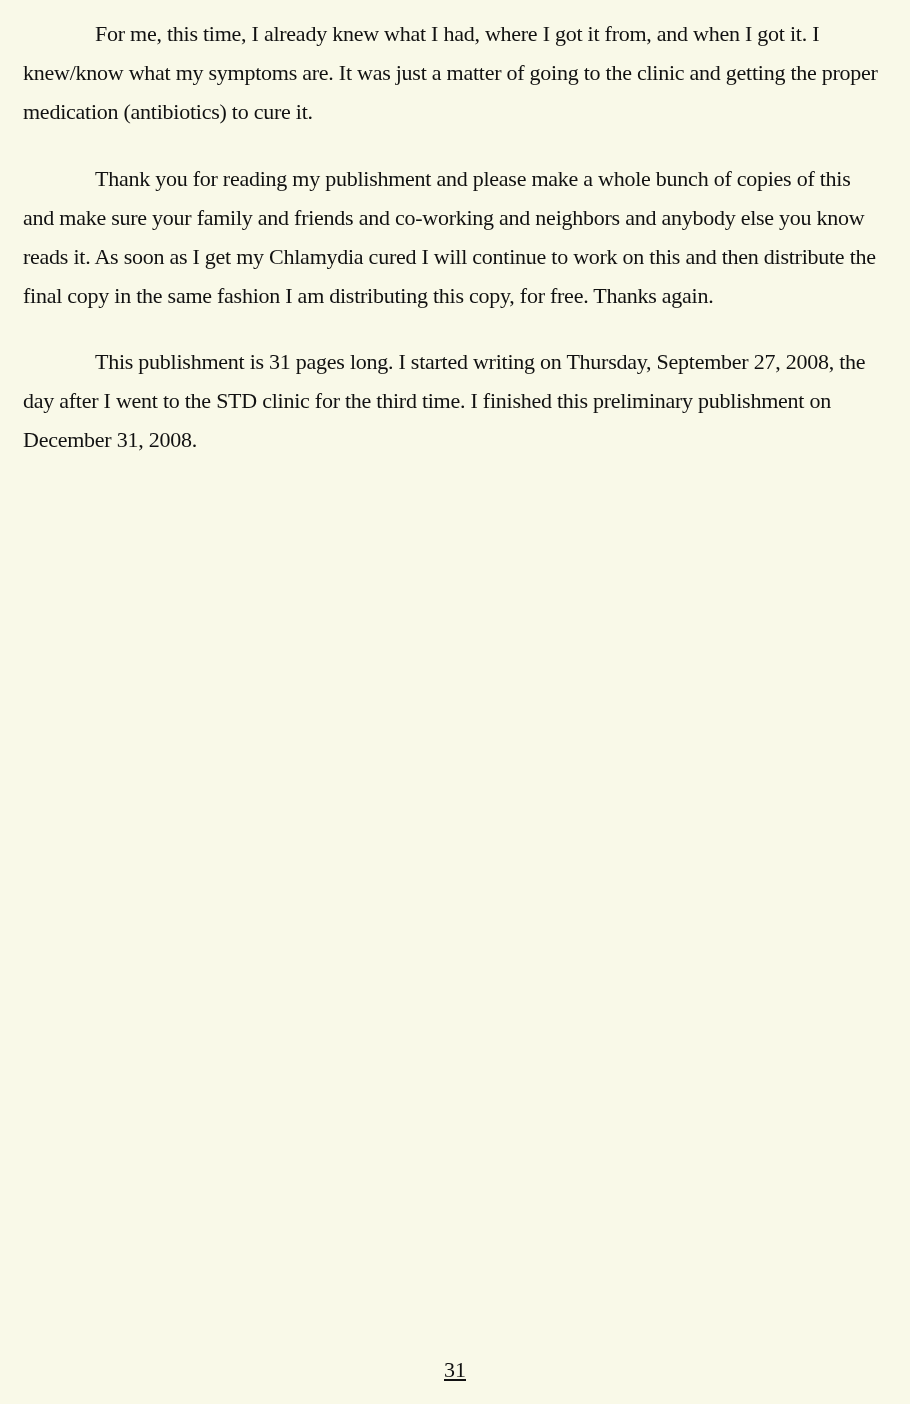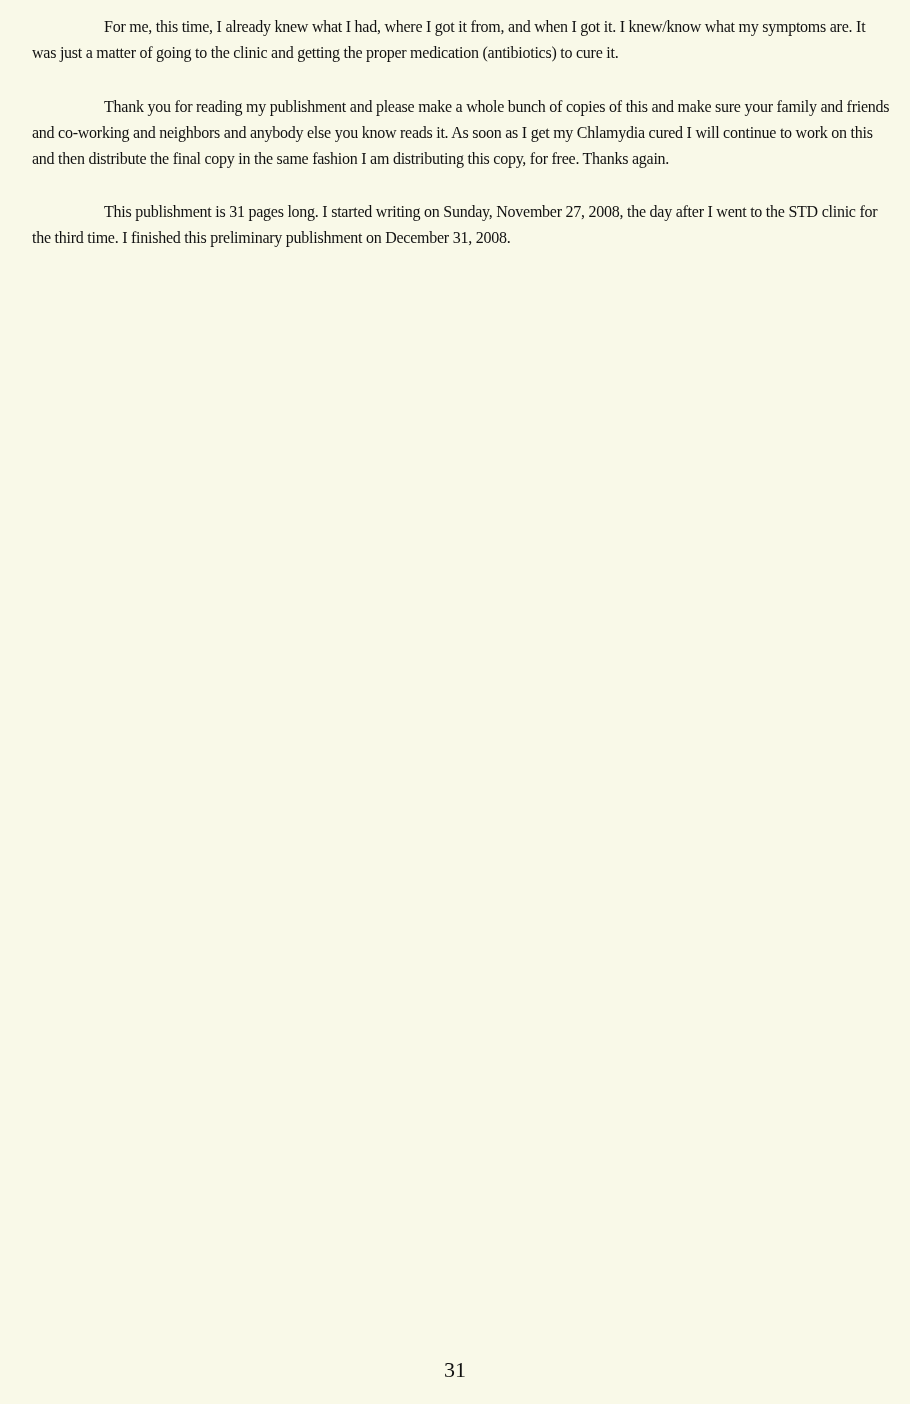--- a/index.html
+++ b/index.html
@@ -10,48 +10,49 @@
       width: 910px;
       height: 1404px;
       background: #f9f9e8;
       position: relative;
       overflow: hidden;
       font-family: "Liberation Serif", "DejaVu Serif", serif;
       color: #111;
     }
     .page-body {
       position: absolute;
-      left: 32px;
+      left: 23px;
       top: 14px;
       width: 860px;
-      font-size: 16px;
-      line-height: 26px;
+      font-size: 22px;
+      line-height: 39px;
       letter-spacing: -0.25px;
     }
     .para {
       margin: 0;
       text-indent: 72px;
     }
     .gap {
       height: 27.6px;
     }
     .page-number {
       position: absolute;
       top: 1356px;
       left: 0;
       width: 910px;
       text-align: center;
       font-size: 22px;
       line-height: 27px;
+      text-decoration: underline;
     }
   </style>
 </head>
 <body>
 
 <div class="page-body">
   <p class="para">For me, this time, I already knew what I had, where I got it from, and when I got it. I knew/know what my symptoms are. It was just a matter of going to the clinic and getting the proper medication (antibiotics) to cure it.</p>
   <div class="gap"></div>
   <p class="para">Thank you for reading my publishment and please make a whole bunch of copies of this and make sure your family and friends and co-working and neighbors and anybody else you know reads it. As soon as I get my Chlamydia cured I will continue to work on this and then distribute the final copy in the same fashion I am distributing this copy, for free. Thanks again.</p>
   <div class="gap"></div>
-  <p class="para">This publishment is 31 pages long. I started writing on Sunday, November 27, 2008, the day after I went to the STD clinic for the third time. I finished this preliminary publishment on December 31, 2008.</p>
+  <p class="para">This publishment is 31 pages long. I started writing on Thursday, September 27, 2008, the day after I went to the STD clinic for the third time. I finished this preliminary publishment on December 31, 2008.</p>
 </div>
 
 <div class="page-number">31</div>
 
 </body></html>

